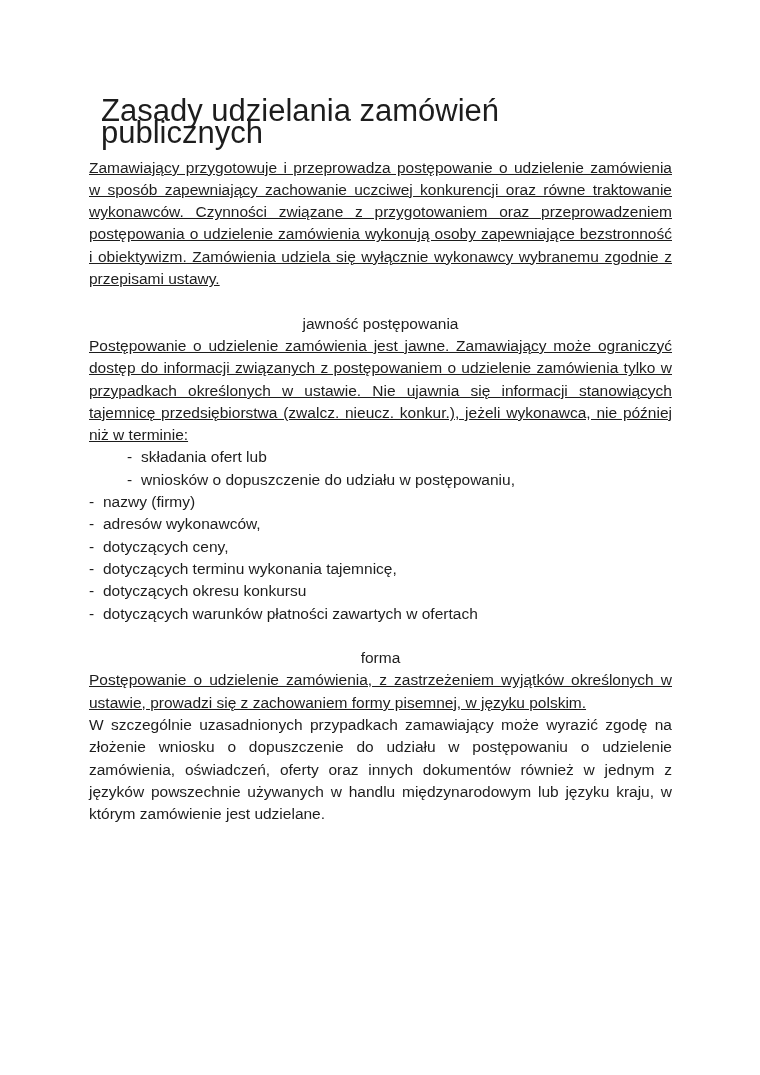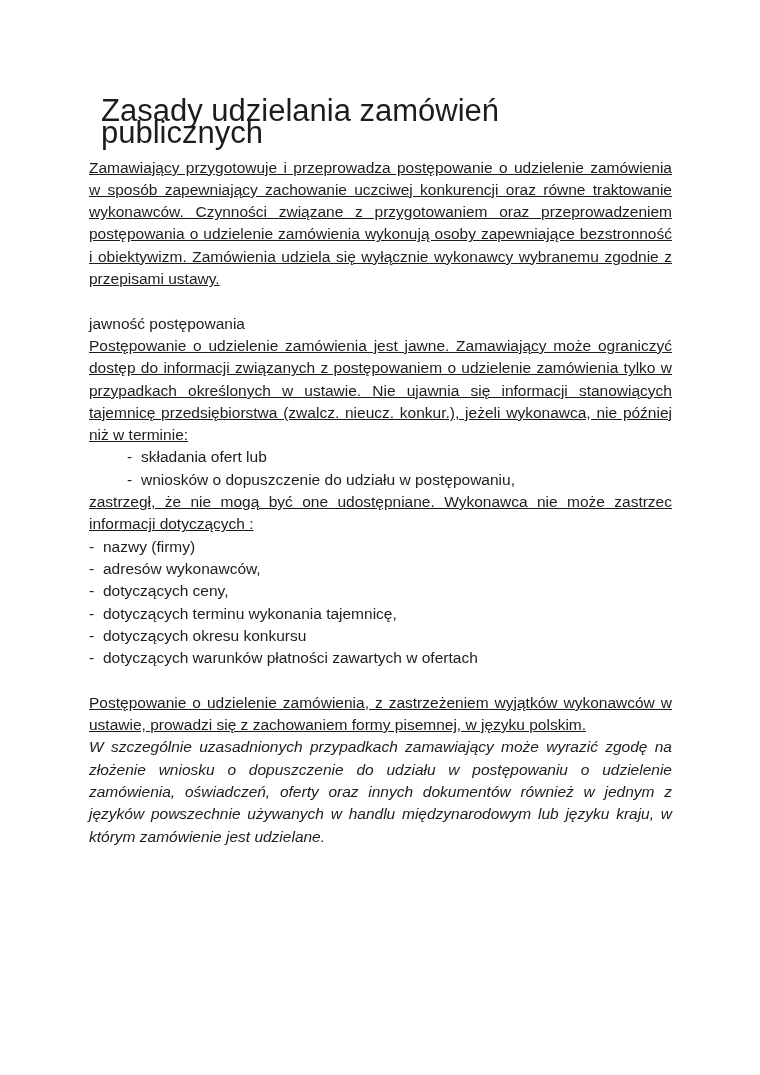--- a/index.html
+++ b/index.html
@@ -19,20 +19,21 @@
     line-height: 22.3px;
     color: #1d1d1d;
     overflow: hidden;
   }
   .title {
     font-weight: normal;
     margin: 12px;
   }
   .para {
     margin: 0;
+    text-align: center;
   }
   .just {
     text-align: justify;
     text-decoration: underline;
   }
   .spacer {
     height: 22.3px;
   }
   .sub-indent {
     padding-left: 38px;
@@ -49,21 +50,20 @@
   .exception {
     display: flex;
   }
   .exception-label {
     flex: 0 0 94px;
   }
   .exception-body {
     flex: 1;
     text-align: justify;
     margin: 0;
-    font-style: italic;
   }
 </style>
 </head>
 <body>
 
 <div class="page">
 
   <h1 class="title">Zasady udzielania zamówień publicznych</h1>
 
   <p class="para just">Zamawiający przygotowuje i przeprowadza postępowanie o udzielenie zamówienia w sposób zapewniający zachowanie uczciwej konkurencji oraz równe traktowanie wykonawców. Czynności związane z przygotowaniem oraz przeprowadzeniem postępowania o udzielenie zamówienia wykonują osoby zapewniające bezstronność i obiektywizm. Zamówienia udziela się wyłącznie wykonawcy wybranemu zgodnie z przepisami ustawy.</p>
@@ -76,21 +76,20 @@
 
   <div class="dash-row sub-indent">
     <span class="dash-col">-</span>
     <span class="dash-text">składania ofert lub</span>
   </div>
   <div class="dash-row sub-indent">
     <span class="dash-col">-</span>
     <span class="dash-text">wniosków o dopuszczenie do udziału w postępowaniu,</span>
   </div>
 
-  <p class="para just">zastrzegł, że nie mogą być one udostępniane. Wykonawca nie może zastrzec informacji dotyczących :</p>
 
   <div class="dash-row">
     <span class="dash-col">-</span>
     <span class="dash-text">nazwy (firmy)</span>
   </div>
   <div class="dash-row">
     <span class="dash-col">-</span>
     <span class="dash-text">adresów wykonawców,</span>
   </div>
   <div class="dash-row">
@@ -106,20 +105,21 @@
     <span class="dash-text">dotyczących okresu konkursu</span>
   </div>
   <div class="dash-row">
     <span class="dash-col">-</span>
     <span class="dash-text">dotyczących warunków płatności zawartych w ofertach</span>
   </div>
 
 
   <div class="spacer"></div>
 
+  <div class="para">forma</div>
 
-  <p class="para just">Postępowanie o udzielenie zamówienia, z zastrzeżeniem wyjątków wykonawców w ustawie, prowadzi się z zachowaniem formy pisemnej, w języku polskim.</p>
+  <p class="para just">Postępowanie o udzielenie zamówienia, z zastrzeżeniem wyjątków określonych w ustawie, prowadzi się z zachowaniem formy pisemnej, w języku polskim.</p>
 
   <div class="exception">
     <p class="exception-body">W szczególnie uzasadnionych przypadkach zamawiający może wyrazić zgodę na złożenie wniosku o dopuszczenie do udziału w postępowaniu o udzielenie zamówienia, oświadczeń, oferty oraz innych dokumentów również w jednym z języków powszechnie używanych w handlu międzynarodowym lub języku kraju, w którym zamówienie jest udzielane.</p>
   </div>
 
 </div>
 
 </body></html>

